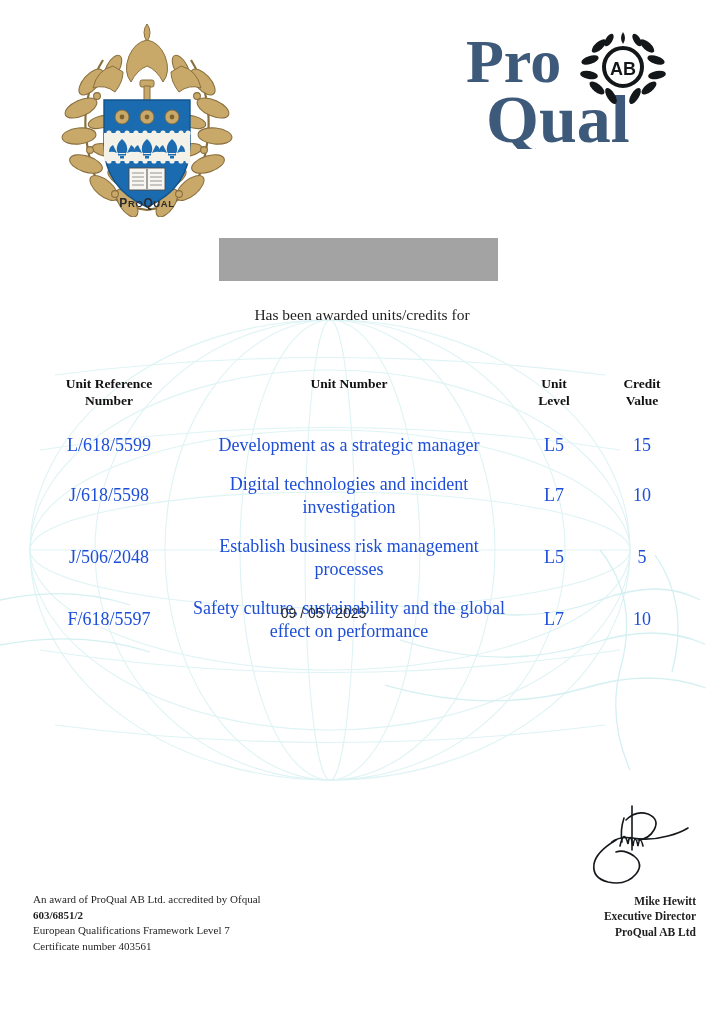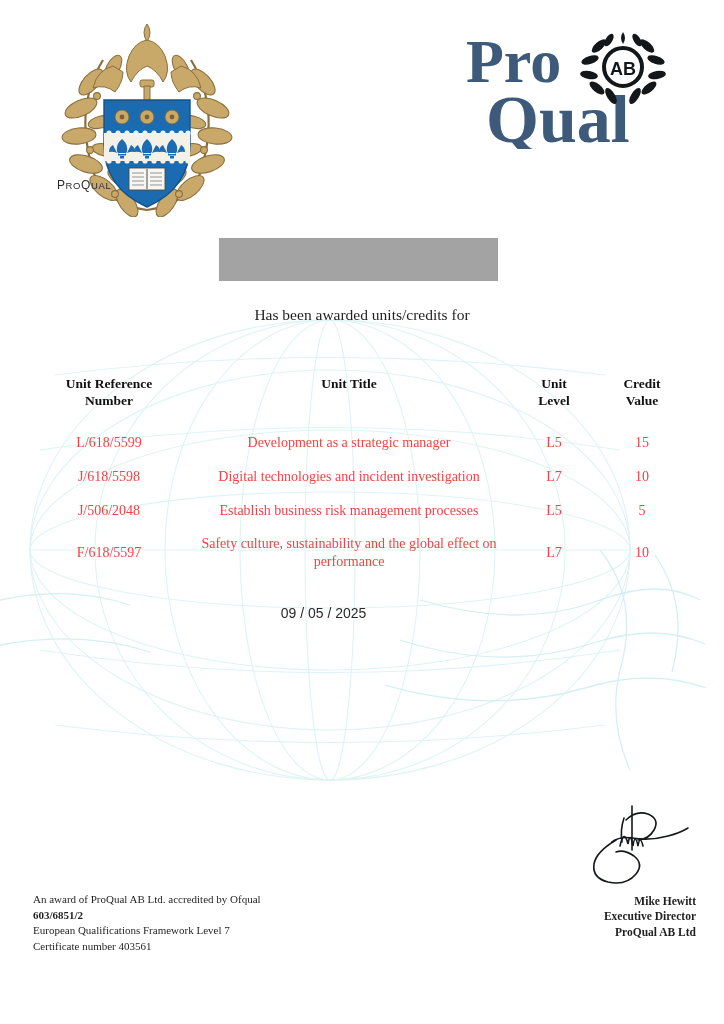--- a/index.html
+++ b/index.html
@@ -41,26 +41,26 @@
   .crest {
     position: absolute;
     left: 57px;
     top: 22px;
     width: 180px;
     height: 195px;
   }
   .crest-label {
     position: absolute;
     left: 57px;
-    top: 178px;
+    top: 196px;
     width: 180px;
-    text-align: left;
+    text-align: center;
     font-family: "Liberation Sans", sans-serif;
     font-size: 9.5px;
-    font-weight: 400;
+    font-weight: 700;
     letter-spacing: 0.6px;
     color: #2b2b2b;
   }
   .crest-label .sc { font-size: 12px; }
 
   .brand {
     position: absolute;
     right: 52px;
     top: 24px;
     width: 210px;
@@ -99,23 +99,23 @@
   }
   .units th {
     font-size: 13.5px;
     font-weight: 700;
     padding: 0 0 16px 0;
     vertical-align: top;
     line-height: 1.25;
     color: #111;
   }
   .units td {
-    font-size: 14px;
+    font-size: 18px;
     padding: 8px 0;
-    color: #ef4444;
+    color: #1d4ed8;
     line-height: 1.28;
   }
   .col-ref    { width: 150px; text-align: center; }
   .col-title  { width: 330px; text-align: center; }
   .col-level  { width: 80px;  text-align: center; margin-top: 8px; }
   .col-credit { width: 96px;  text-align: center; }
 
   
   .date-line {
     position: absolute;
@@ -330,21 +330,21 @@
 
   <div class="awarded-line">Has been awarded units/credits for</div>
 
   <table class="units">
     <thead>
       <tr>
         <th class="col-ref">
           <div>Unit Reference</div>
           <div>Number</div>
         </th>
-        <th class="col-title">Unit Title</th>
+        <th class="col-title">Unit Number</th>
         <th class="col-level">
           <div>Unit</div>
           <div>Level</div>
         </th>
         <th class="col-credit">
           <div>Credit</div>
           <div>Value</div>
         </th>
       </tr>
     </thead>

